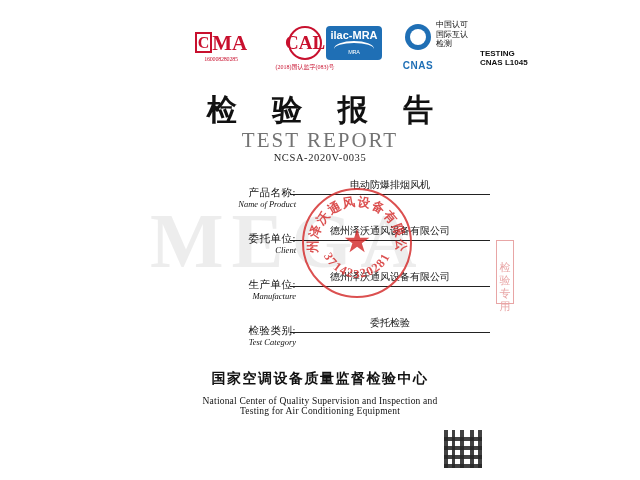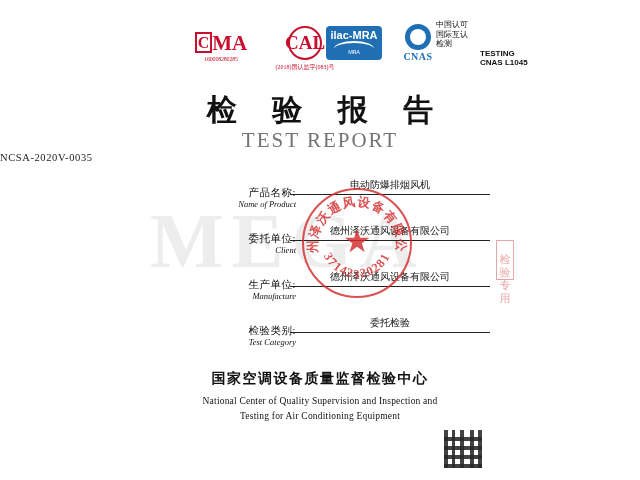--- a/index.html
+++ b/index.html
@@ -148,26 +148,26 @@
     content: "";
     position: absolute;
     left: 5px;
     top: 5px;
     width: 16px;
     height: 16px;
     border-radius: 50%;
     background: #ffffff;
   }
   .logo-cnas .label {
-    font-family: Liberation Serif, serif;
+    font-family: Liberation Sans, sans-serif;
     font-size: 10px;
     font-weight: bold;
     color: #1f6fb5;
     letter-spacing: 0.5px;
-    margin-top: 1px;
+    margin-top: 10px;
     text-align: center;
   }
 
   
   .logo-cnastext {
     position: absolute;
     left: 436px;
     top: 10px;
     width: 110px;
     font-family: "Liberation Sans", sans-serif;
@@ -202,20 +202,21 @@
     font-family: "Liberation Serif", serif;
     font-size: 21px;
     letter-spacing: 2px;
     color: #737373;
   }
   .report-no {
     position: absolute;
     top: 152px;
     left: 0;
     width: 640px;
+    text-align: center;
     font-family: "Liberation Serif", serif;
     font-size: 10.5px;
     letter-spacing: 0.6px;
     color: #222222;
   }
 
   
   .fields {
     position: absolute;
     top: 178px;
@@ -281,21 +282,20 @@
     color: #111111;
   }
   .footer .f-en1 {
     font-size: 9.5px;
     margin-top: 8px;
     letter-spacing: 0.2px;
     color: #111111;
   }
   .footer .f-en2 {
     font-size: 9.5px;
-    margin-top: 5px;
     letter-spacing: 0.2px;
     color: #111111;
   }
 
   
   .watermark {
     position: absolute;
     left: 150px;
     top: 196px;
     font-family: "Liberation Serif", serif;
@@ -340,28 +340,28 @@
     font-weight: bold;
     letter-spacing: 1.4px;
   }
 
   
   .side-seal {
     position: absolute;
     left: 496px;
     top: 240px;
     width: 18px;
-    height: 40px;
+    height: 64px;
     border: 1.5px solid #d96a6a;
     color: #d96a6a;
     opacity: 0.6;
     font-size: 11px;
     line-height: 13px;
     text-align: center;
-    padding-top: 12px;
+    padding-top: 20px;
     box-sizing: border-box;
     pointer-events: none;
   }
 
   
   .qr {
     position: absolute;
     left: 444px;
     top: 430px;
     width: 38px;

